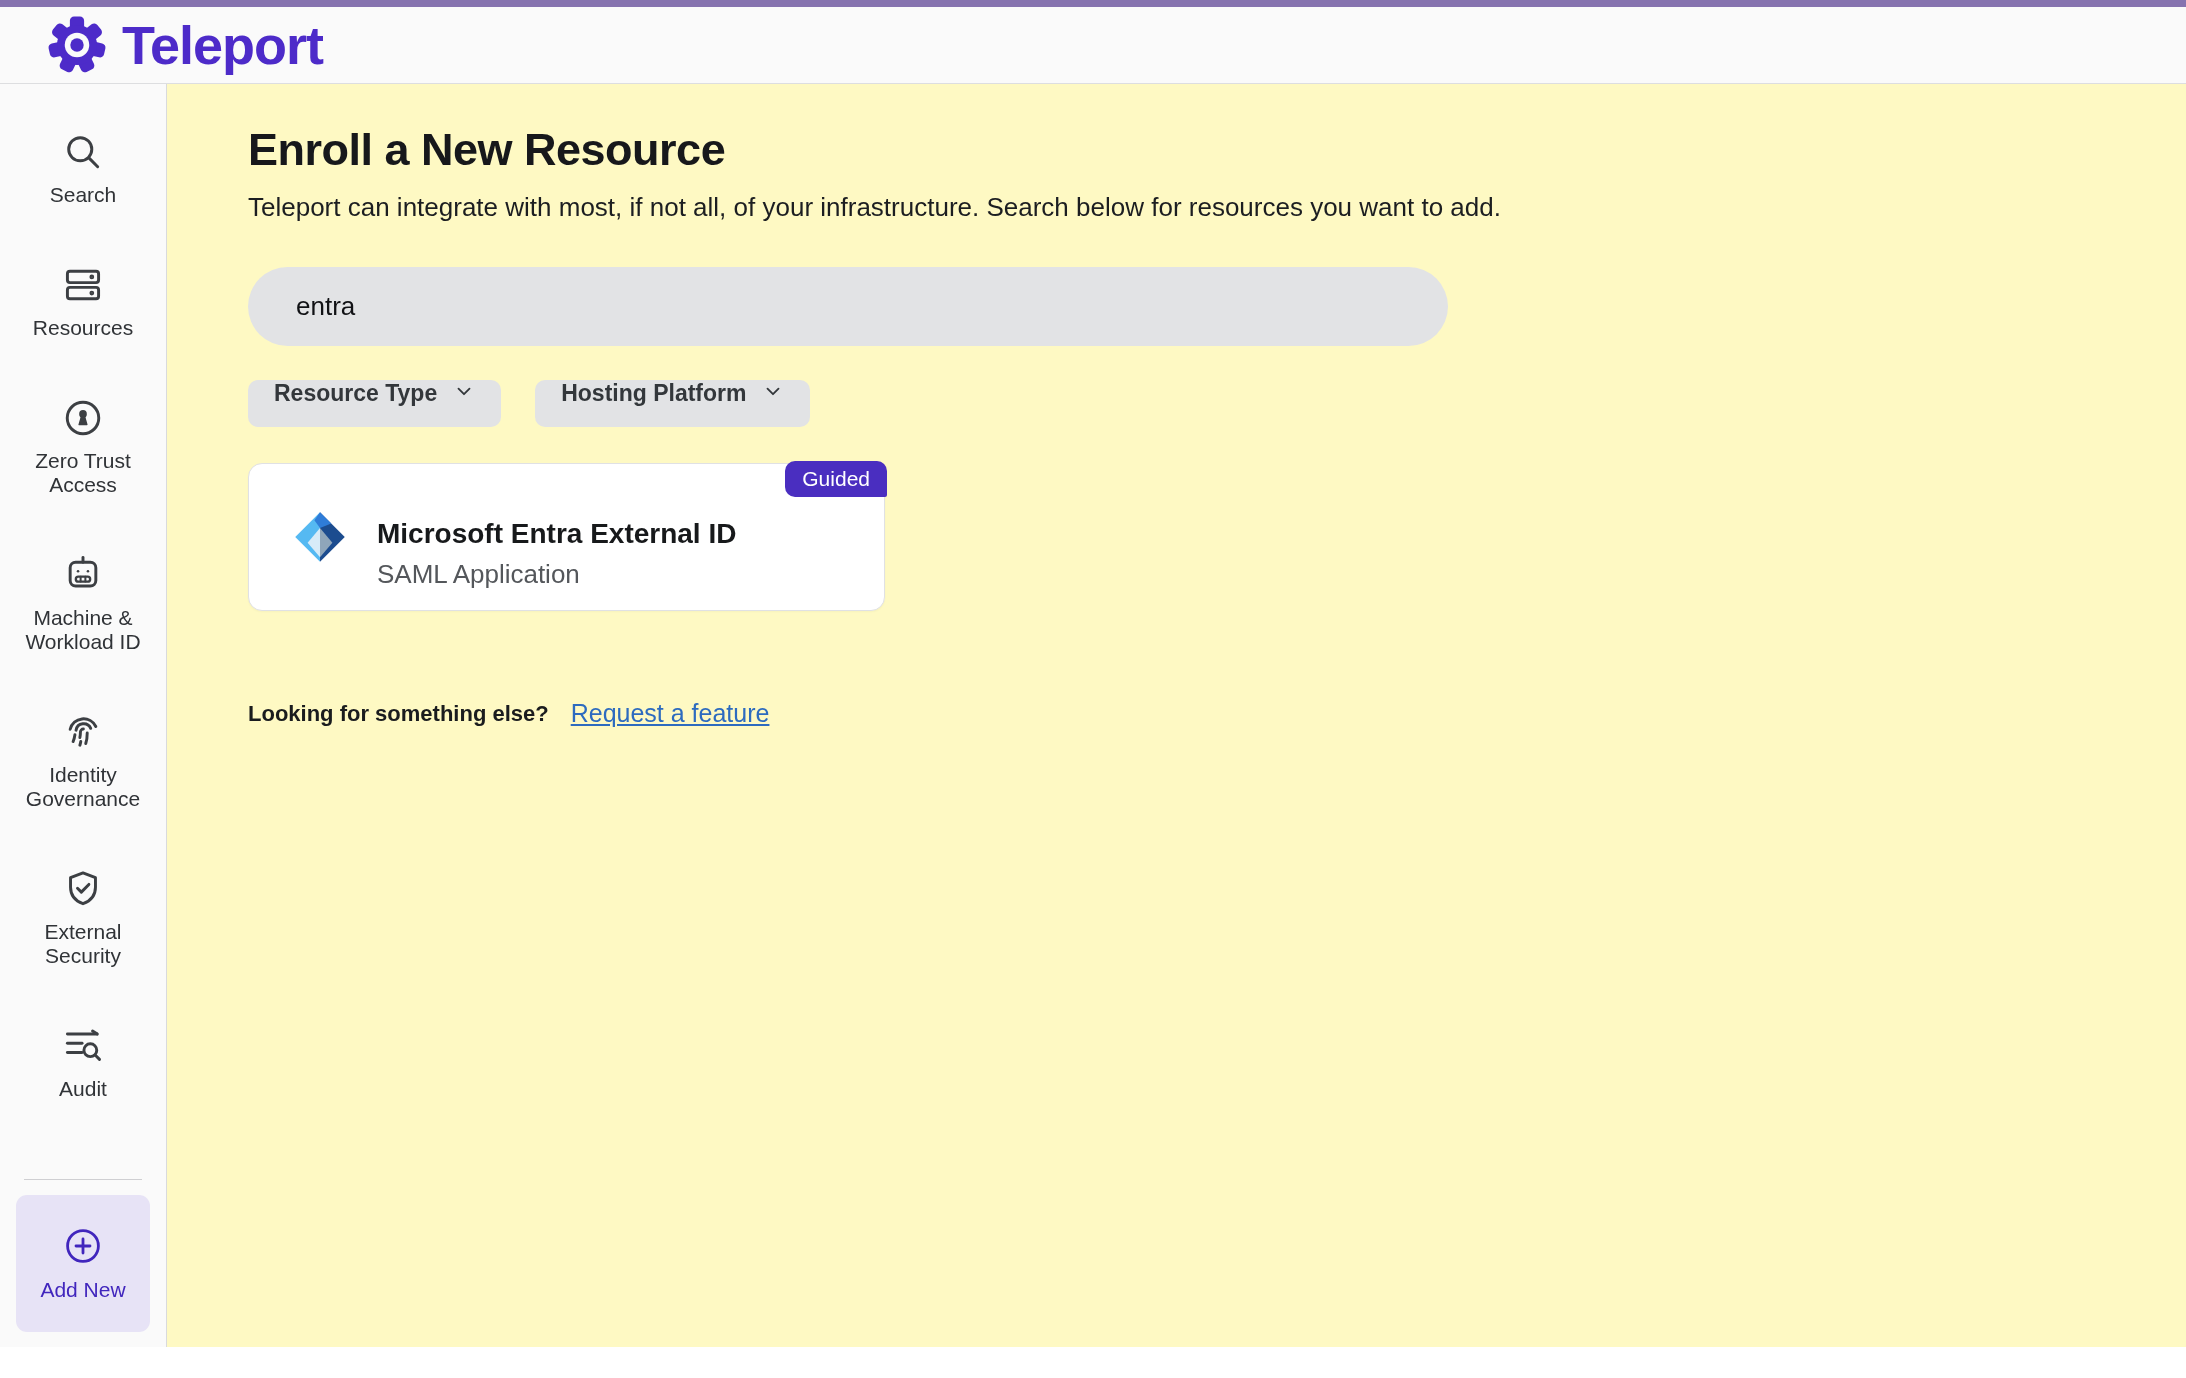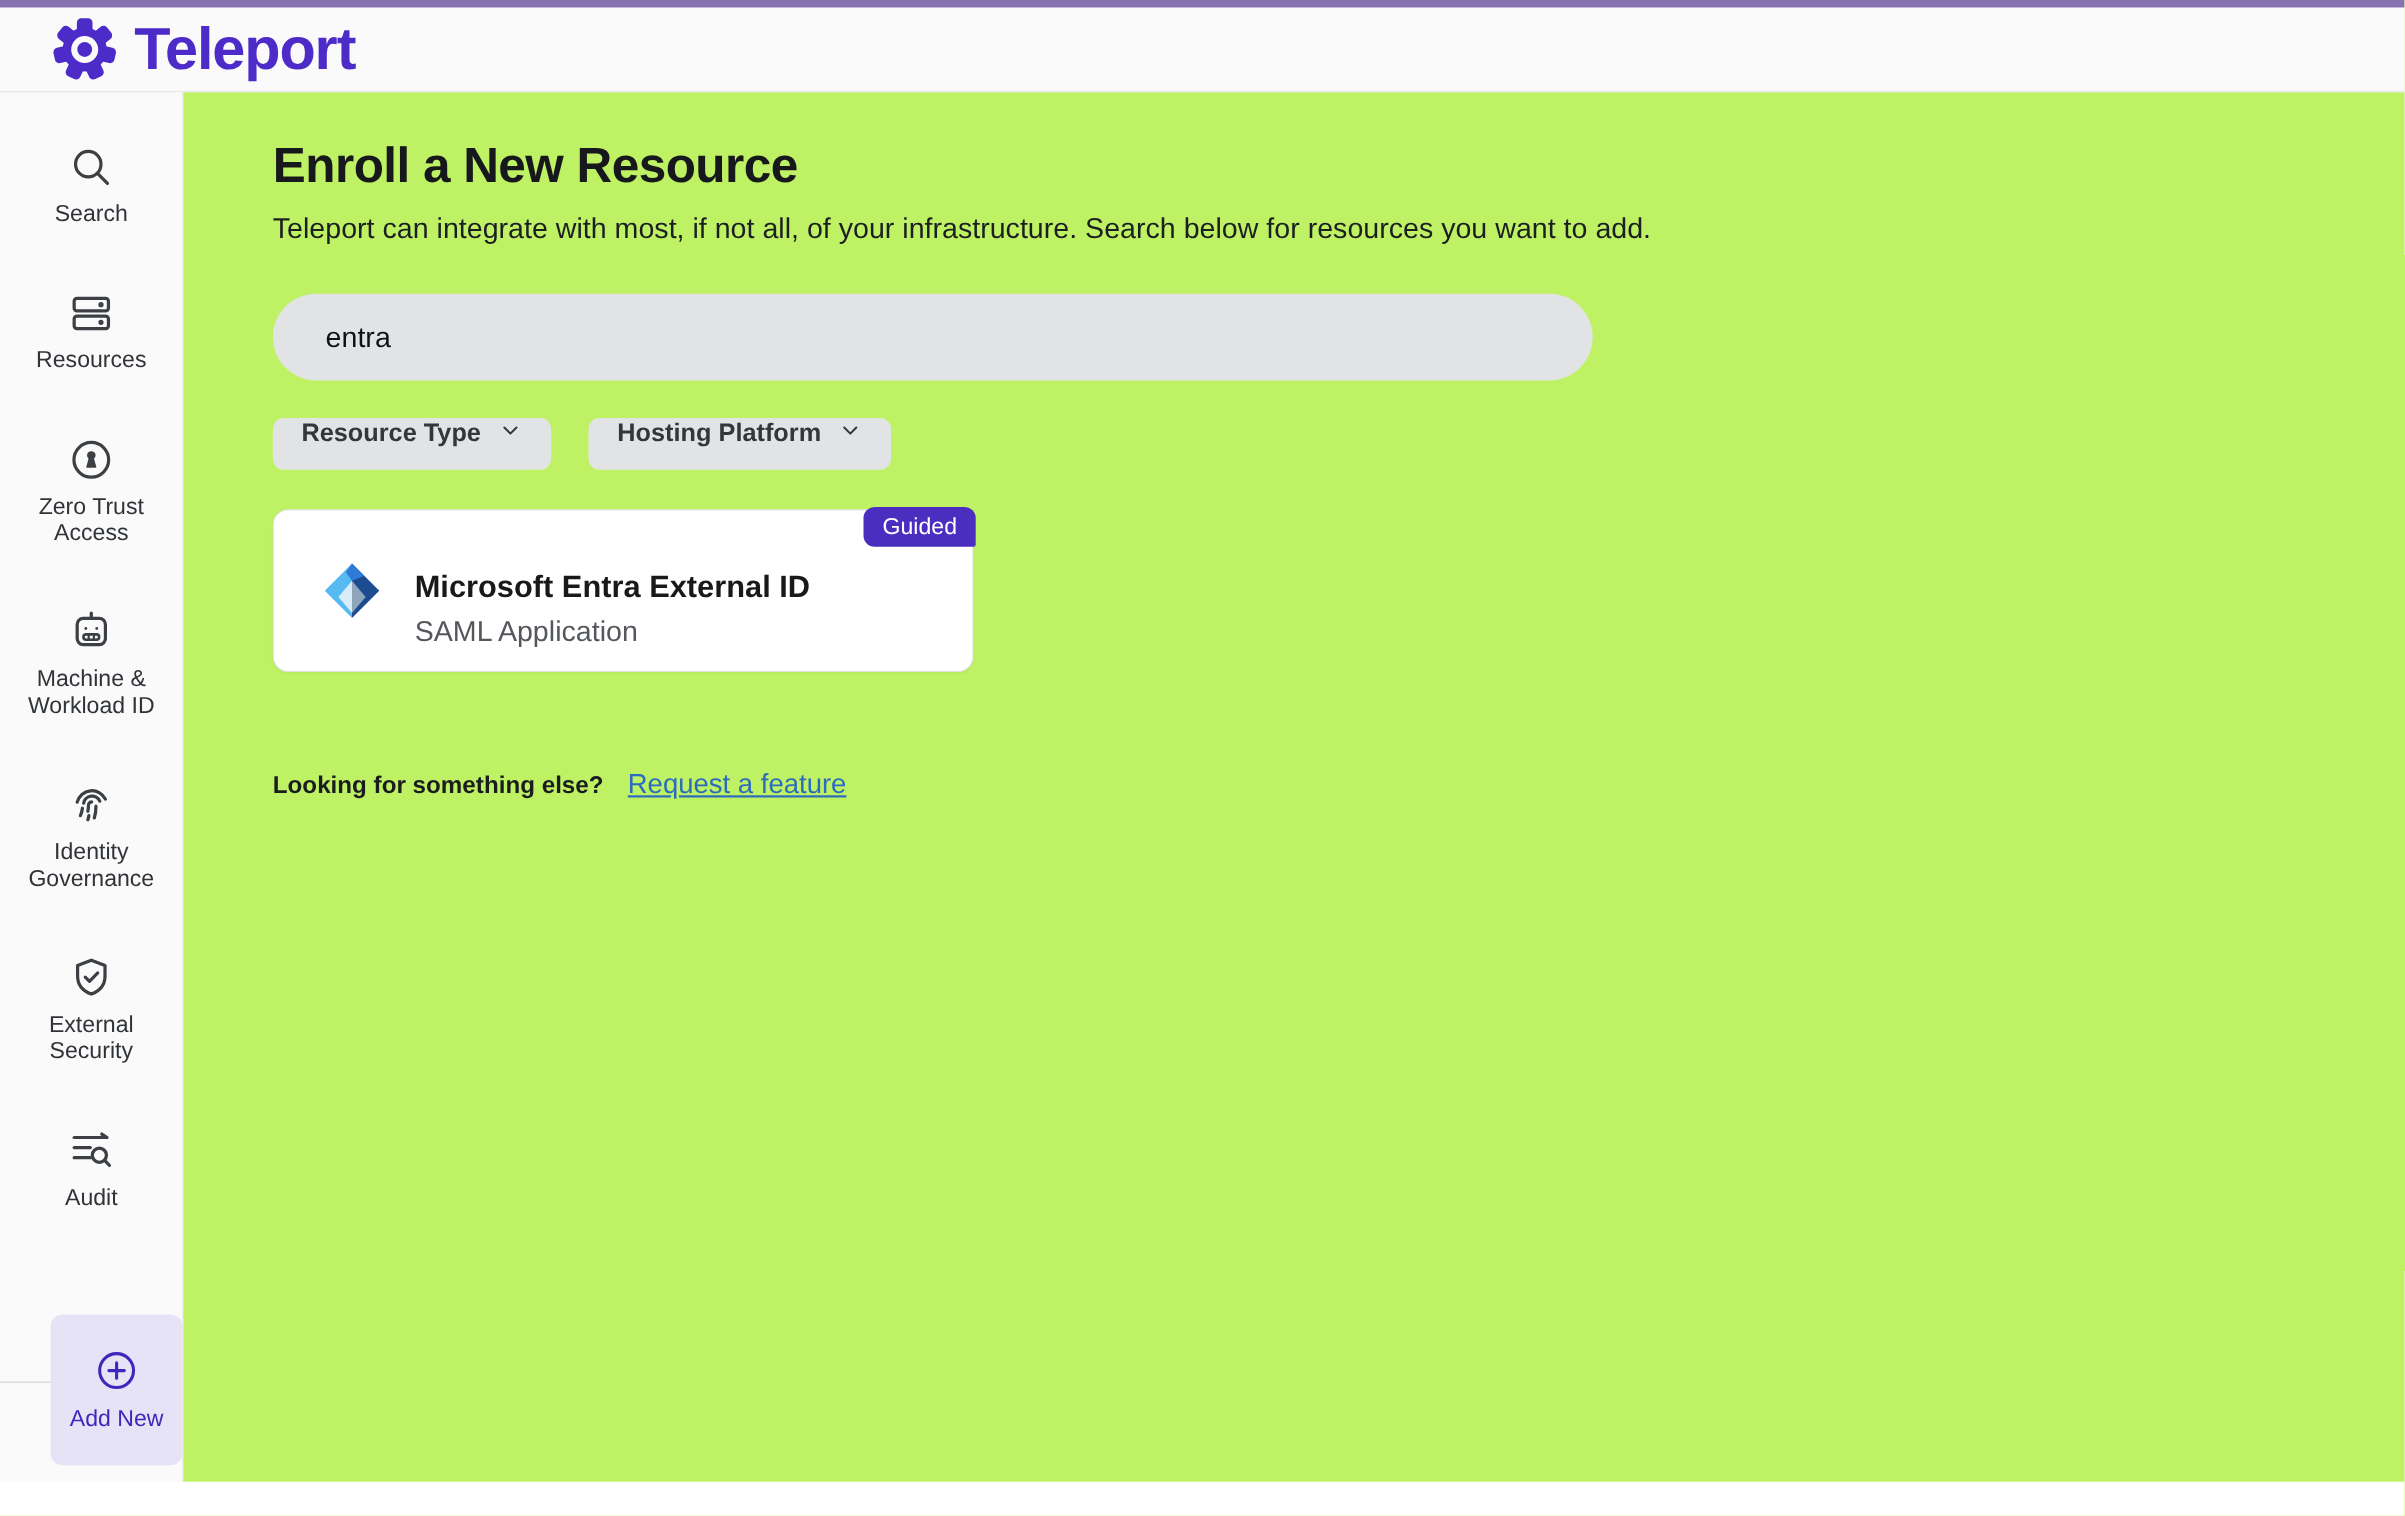--- a/index.html
+++ b/index.html
@@ -27,31 +27,31 @@
   }
   .nav-item {
     width: 150px; display: flex; flex-direction: column; align-items: center;
     margin-bottom: 56px; cursor: pointer; color: #3C3F43;
   }
   .nav-icon { display: block; height: 44px; }
   .nav-label {
     margin-top: 9px; font-size: 21px; line-height: 24px; color: #303337;
     text-align: center; width: 150px;
   }
-  .sidebar-bottom { margin-top: auto; width: 100%; display: flex; flex-direction: row; align-items: center; }
+  .sidebar-bottom { margin-top: auto; width: 100%; display: flex; flex-direction: column; align-items: center; }
   .sidebar-divider { width: 118px; height: 1px; background: #CFCFD2; margin-bottom: 15px; }
   .add-new {
     width: 134px; height: 137px; background: #E7E3F6; border-radius: 11px;
     display: flex; flex-direction: column; align-items: center; justify-content: center;
     cursor: pointer; color: #4126BD;
   }
   .add-new .nav-label { color: #4126BD; font-weight: 500; width: 120px; }
 
   
-  .main { flex: 1; background: #bef264; padding: 40px 0 0 81px; }
+  .main { flex: 1; background: #fef9c3; padding: 40px 0 0 81px; }
   .page-title { font-size: 45px; font-weight: 700; color: #17181B; letter-spacing: -0.5px; }
   .page-subtitle { margin-top: 16px; font-size: 26px; color: #1C1E21; }
   .search-pill {
     margin-top: 44px; width: 1200px; height: 79px; background: #E2E3E5;
     border-radius: 40px; display: flex; align-items: center; padding: 0 48px;
   }
   .search-pill input {
     border: none; outline: none; background: transparent; width: 100%;
     font-size: 26px; color: #111215; font-family: "Liberation Sans", sans-serif;
   }

